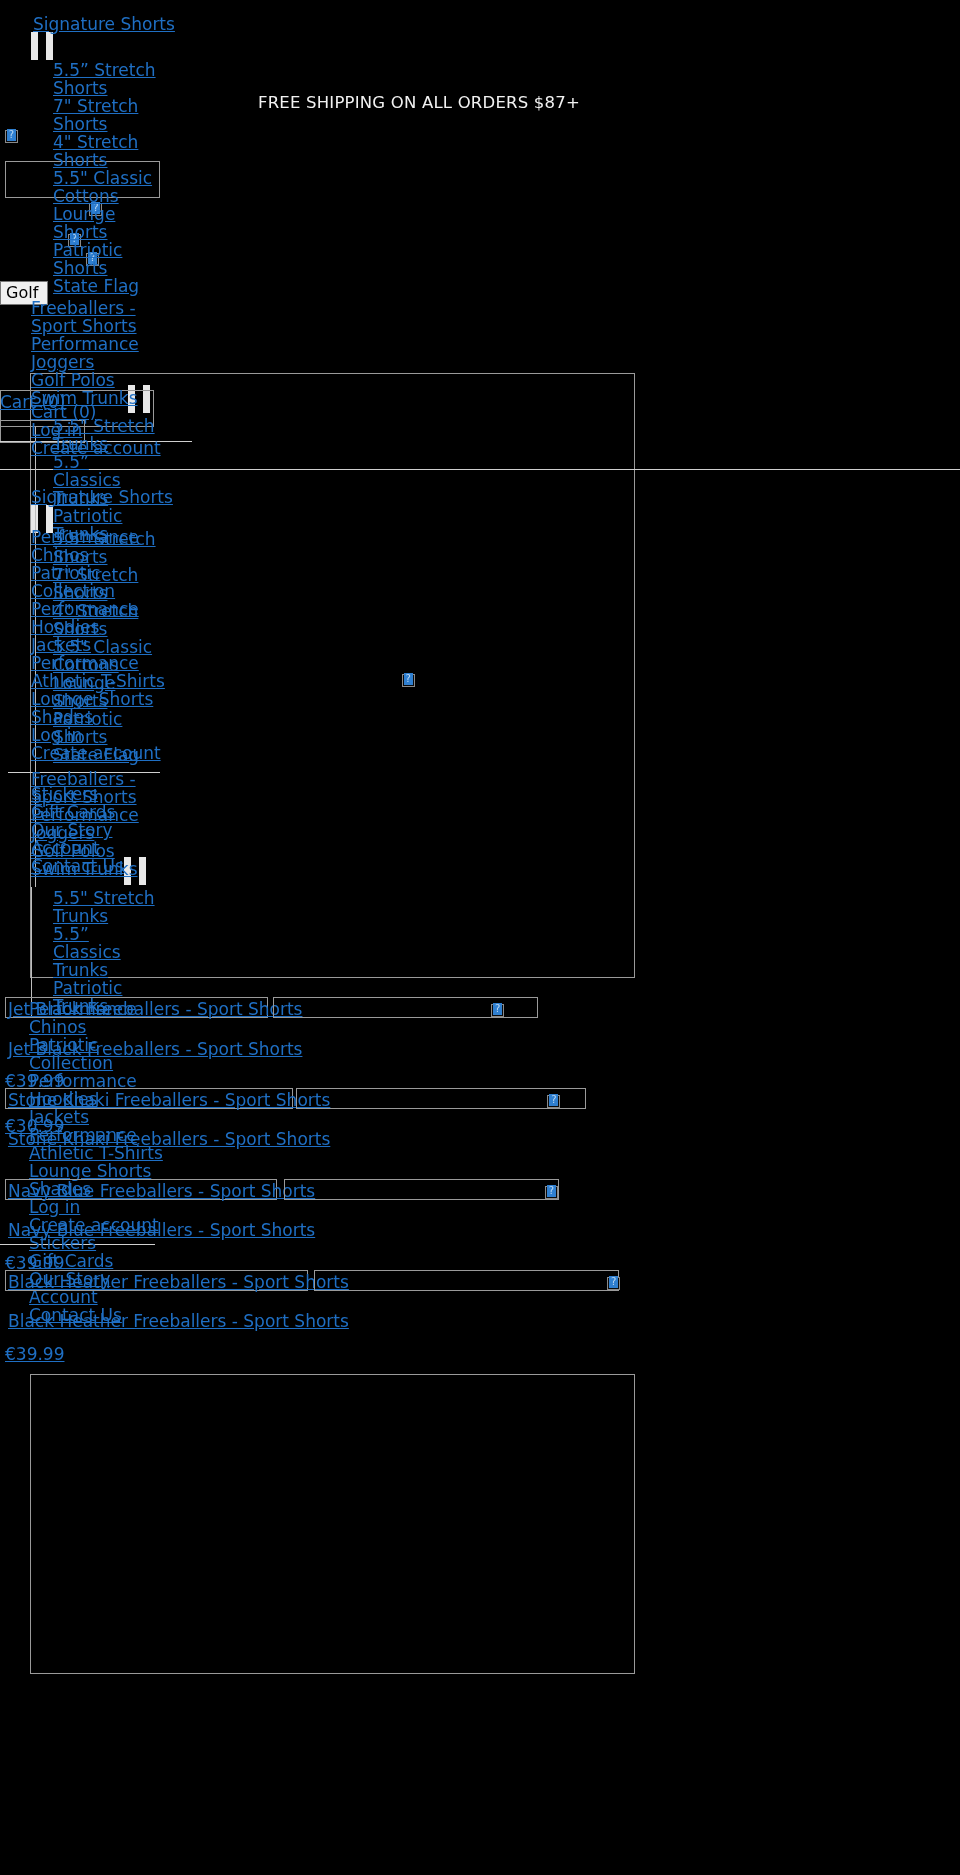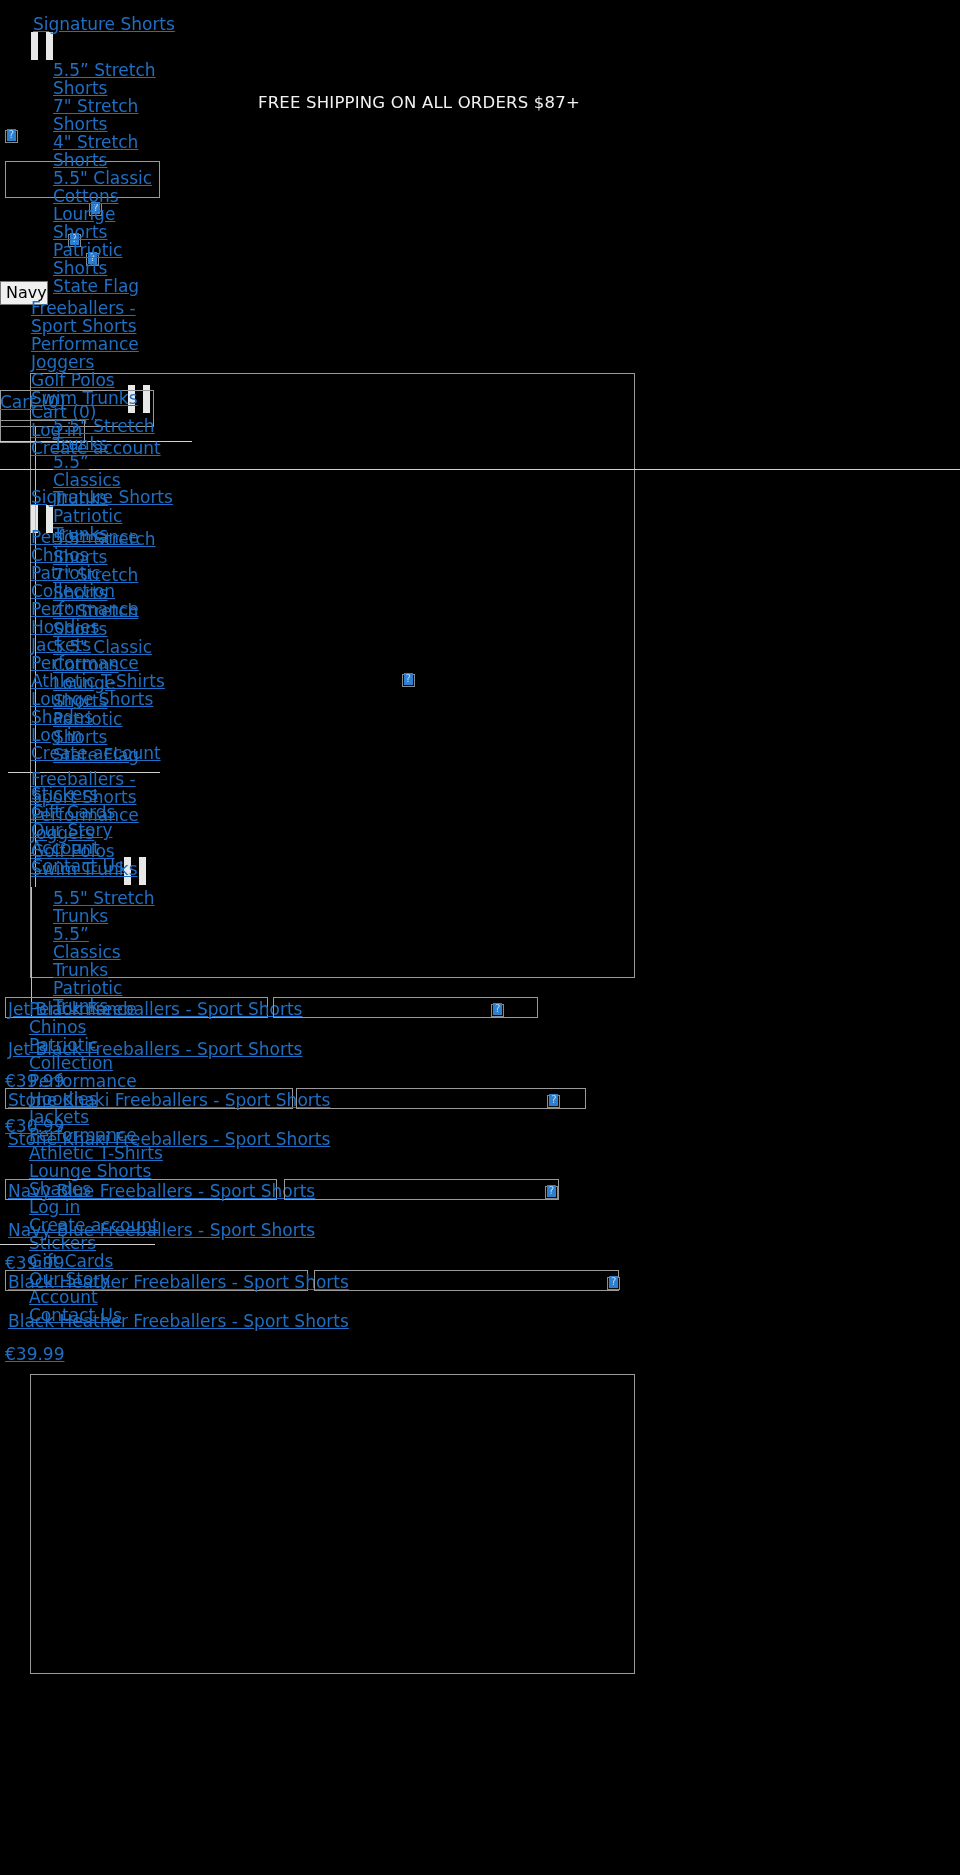--- a/index.html
+++ b/index.html
@@ -147,21 +147,21 @@
   </div>
 
   
   <div class="box" style="left:5px; top:161px; width:155px; height:37px;"></div>
   <div class="box" style="left:0px; top:390px; width:154px; height:37px;"></div>
   <div class="box" style="left:0px; top:420px; width:85px; height:23px;"></div>
   <div class="box" style="left:30px; top:373px; width:605px; height:605px;"></div>
   <div class="box" style="left:30px; top:1374px; width:605px; height:300px;"></div>
 
   
-  <div class="menubtn" style="left:0px; top:281px; width:48px; height:24px;">Navy</div>
+  <div class="menubtn" style="left:0px; top:281px; width:48px; height:24px;">Golf</div>
 
   
   <div class="hr" style="left:0px; top:441px; width:192px;"></div>
   <div class="hr" style="left:0px; top:469px; width:960px;"></div>
   <div class="hr" style="left:8px; top:772px; width:152px;"></div>
   <div class="hr" style="left:0px; top:1244px; width:155px;"></div>
 
   
   <div class="vline" style="left:35px; top:427px; height:460px;"></div>
   <div class="vline" style="left:31px; top:887px; height:130px;"></div>

